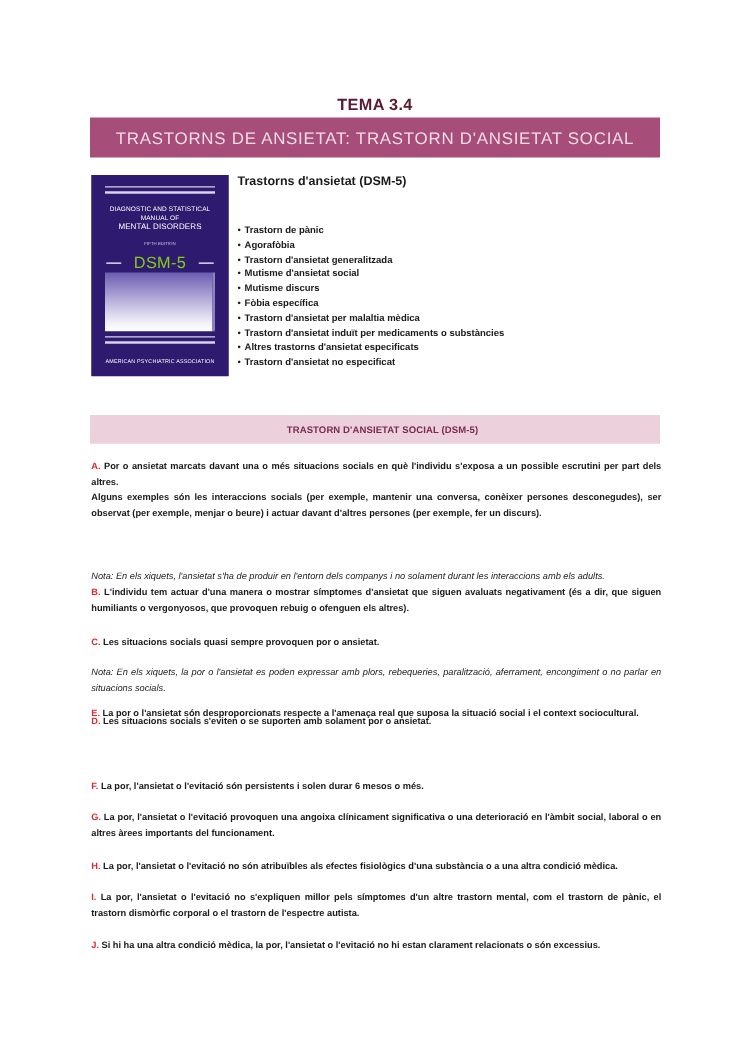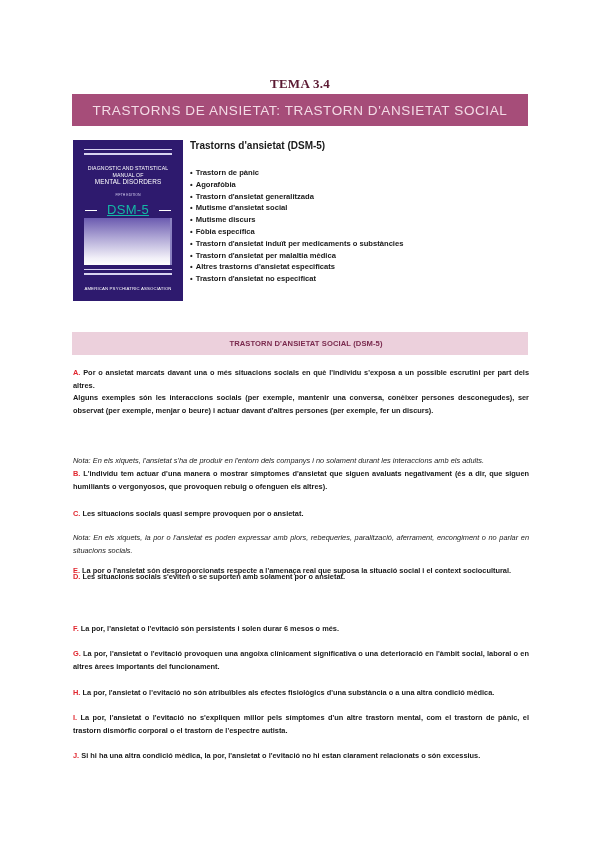--- a/index.html
+++ b/index.html
@@ -1,21 +1,21 @@
 <!DOCTYPE html>
 <html><head>
 <meta charset="utf-8">
 <style>
   * { box-sizing: border-box; margin: 0; padding: 0; }
   html, body { width: 600px; height: 848px; background: #ffffff; overflow: hidden; }
   body { position: relative; font-family: "Liberation Sans", sans-serif; color: #1a1a1a; }
 
   .tema {
     position: absolute; left: 0; top: 76px; width: 600px; text-align: center;
-    font-family: Liberation Serif, serif; font-weight: bold; font-size: 13px;
+    font-family: Liberation Sans, sans-serif; font-weight: bold; font-size: 13px;
     color: #5b1a33; letter-spacing: 0.3px;
   }
   .banner {
     position: absolute; left: 72px; top: 94px; width: 456px; height: 32px;
     background: #a64d79; display: flex; align-items: center; justify-content: center;
   }
   .banner span {
     font-family: Liberation Sans, sans-serif; font-size: 13.5px; color: #f3dbe6;
     letter-spacing: 0.6px;
   }
@@ -29,39 +29,39 @@
   .book .r1 { top: 9px; }
   .book .r2 { top: 13px; height: 1.5px; }
   .book .t1 {
     position: absolute; left: 0; top: 25px; width: 110px; text-align: center;
     font-size: 5.2px; line-height: 6.5px; color: #ffffff; letter-spacing: 0.1px;
   }
   .book .t1 .big { font-size: 6.4px; line-height: 7.5px; }
   .book .edition { position: absolute; left: 0; top: 53px; width: 110px; text-align: center; font-size: 3.5px; color: #cfc9ec; }
   .book .dsm {
     position: absolute; left: 0; top: 62px; width: 110px; text-align: center;
-    font-size: 13px; font-weight: normal; color: #14b8a6; letter-spacing: 0.3px; text-decoration: underline;
+    font-size: 13px; font-weight: normal; color: #84cc16; letter-spacing: 0.3px;
   }
   .book .dash { position: absolute; top: 70px; width: 12px; height: 1px; background: #ffffff; }
   .book .d1 { left: 12px; } .book .d2 { left: 86px; }
   .book .panel {
     position: absolute; left: 11px; top: 78px; width: 88px; height: 47px;
     background: linear-gradient(180deg, #6b5bb0 0%, #b4acd8 45%, #f1eff8 85%, #ffffff 100%);
     border-right: 2px solid #8b82c0;
   }
   .book .r3 { top: 129px; }
   .book .r4 { top: 133px; height: 1.5px; }
   .book .apa {
     position: absolute; left: 0; top: 146px; width: 110px; text-align: center;
     font-size: 4.3px; color: #ffffff; letter-spacing: 0.15px;
   }
 
   .list-block { position: absolute; left: 190px; top: 140px; width: 260px; }
   .list-title { font-size: 10px; font-weight: bold; color: #1a1a1a; height: 11px; line-height: 11px; }
-  .list { list-style: none; margin-top: 16px; }
+  .list { list-style: none; margin-top: 27px; }
   .list li { font-size: 7.6px; font-weight: bold; height: 11.8px; line-height: 11.8px; color: #1a1a1a; }
   .list li::before { content: "\2022"; margin-right: 3px; }
 
   .section-bar {
     position: absolute; left: 72px; top: 332px; width: 456px; height: 23px;
     background: #ecd0dc; display: flex; align-items: center; justify-content: center; padding-left: 12px;
   }
   .section-bar span { font-size: 7.6px; font-weight: bold; color: #7a2a4e; letter-spacing: 0.1px; }
 
   .crit { position: absolute; left: 73px; width: 456px; font-size: 7.4px; line-height: 12.6px; color: #1a1a1a; font-weight: bold; text-align: justify; }
@@ -97,22 +97,22 @@
 
 <div class="list-block">
   <div class="list-title">Trastorns d'ansietat (DSM-5)</div>
   <ul class="list">
     <li>Trastorn de pànic</li>
     <li>Agorafòbia</li>
     <li>Trastorn d'ansietat generalitzada</li>
     <li>Mutisme d'ansietat social</li>
     <li>Mutisme discurs</li>
     <li>Fòbia específica</li>
+    <li>Trastorn d'ansietat per malaltia mèdica</li>
     <li>Trastorn d'ansietat induït per medicaments o substàncies</li>
-    <li>Trastorn d'ansietat per malaltia mèdica</li>
     <li>Altres trastorns d'ansietat especificats</li>
     <li>Trastorn d'ansietat no especificat</li>
   </ul>
 </div>
 
 <div class="section-bar">
   <span>TRASTORN D'ANSIETAT SOCIAL (DSM-5)</span>
 </div>
 
 <div class="crit" style="top:367px;">

